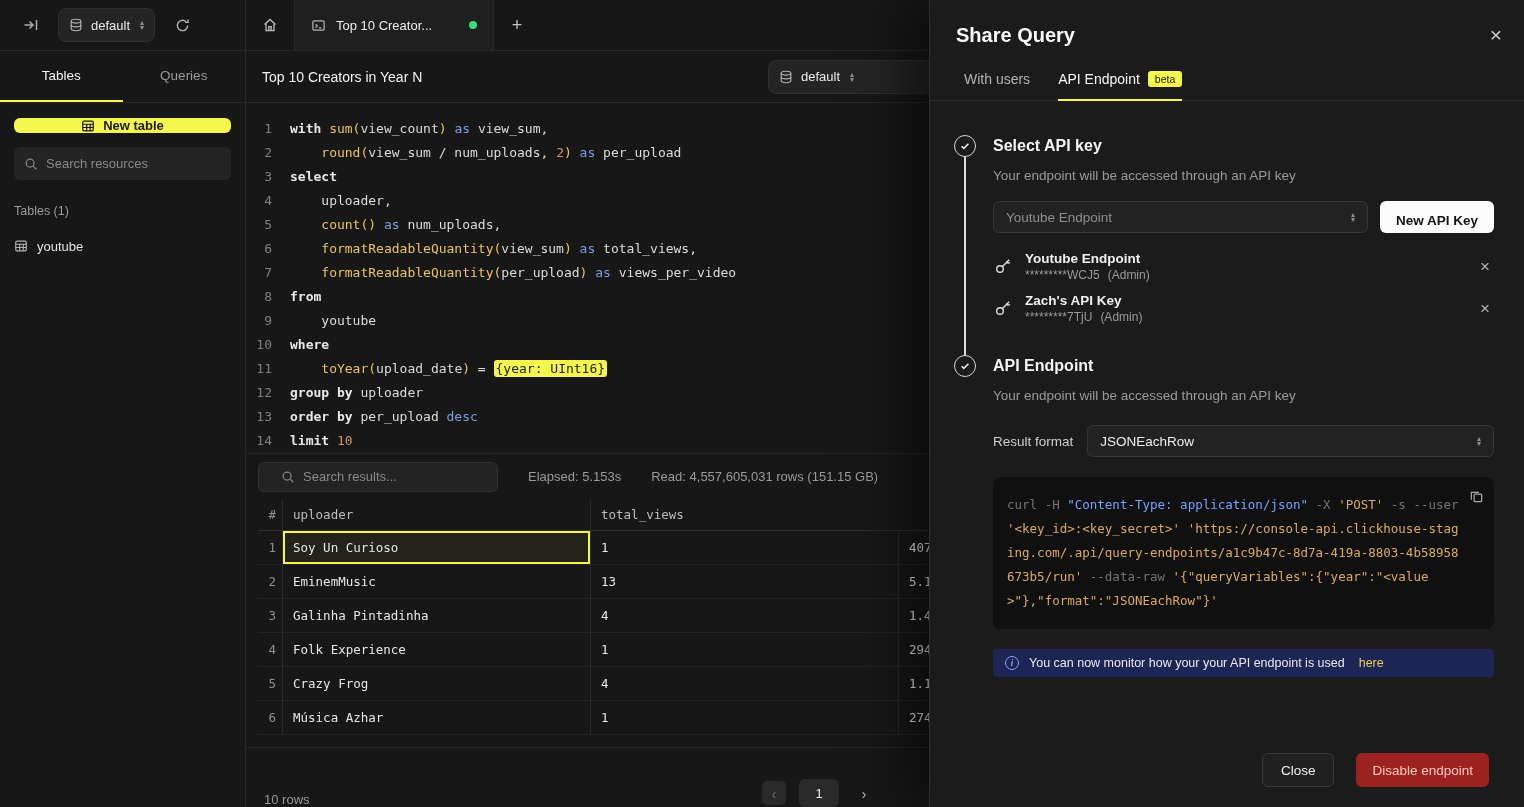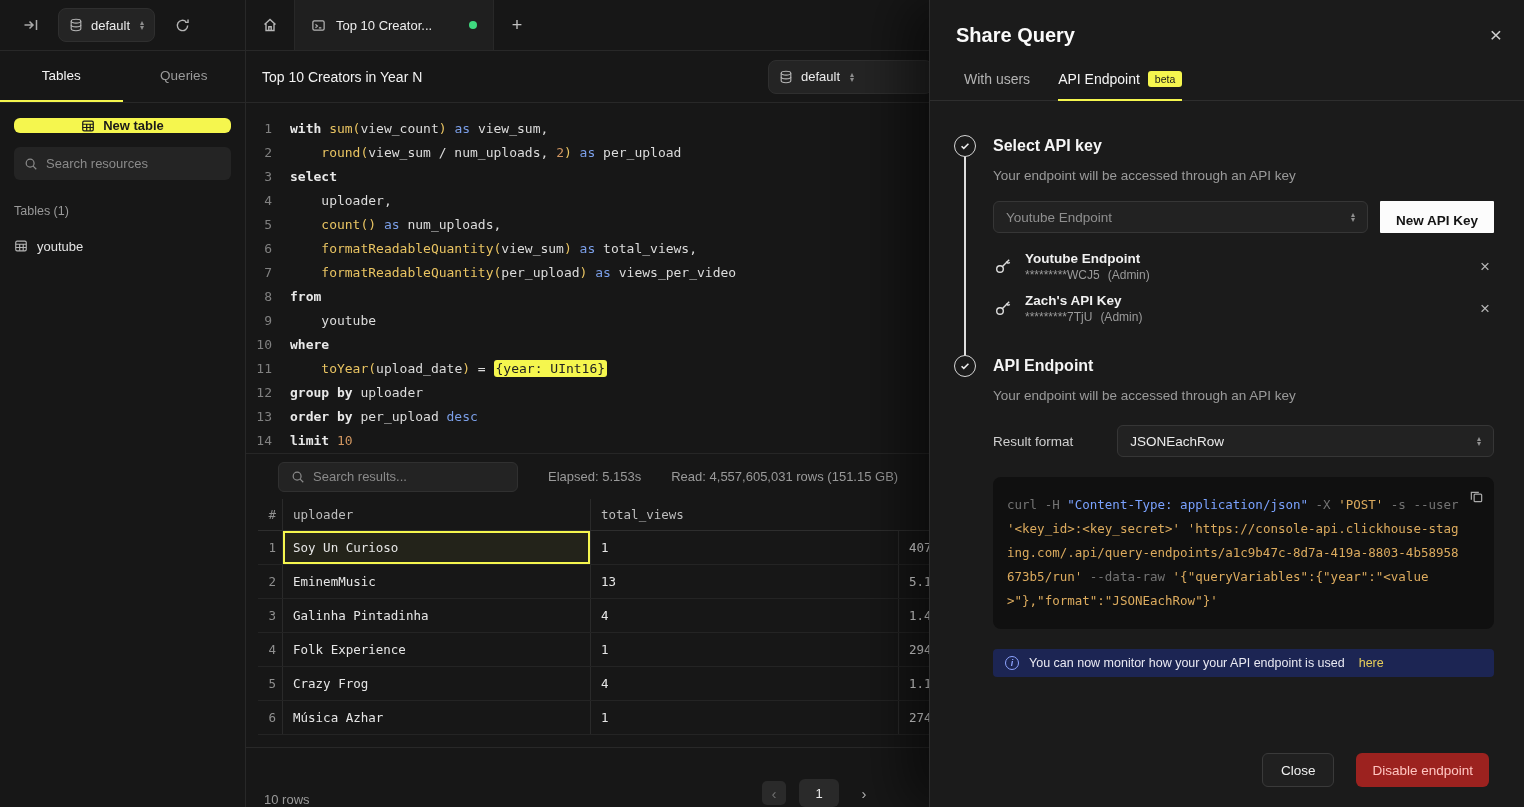--- a/index.html
+++ b/index.html
@@ -66,21 +66,21 @@
   .sql-code { white-space:pre; }
   .tk-k { color:#e8e8e8; font-weight:600; }
   .tk-a { color:#7b9fe8; }
   .tk-f { color:#e9c462; }
   .tk-n { color:#cf9560; }
   .tk-p { color:#dcdcdc; }
   .tk-v { background:#f5f64e; color:#222; border-radius:3px; padding:1px 2px; }
 
   
   .results-toolbar { height:46px; flex:none; border-top:1px solid #262626; display:flex; align-items:center; gap:30px; padding:0 12px; }
-  .results-search { width:240px; height:30px; background:#232323; border:1px solid #303030; border-radius:6px; display:flex; align-items:center; gap:8px; padding:0 12px;margin-left:20px; }
+  .results-search { width:240px; height:30px; background:#232323; border:1px solid #303030; border-radius:6px; display:flex; align-items:center; gap:8px; padding:0 22px; }
   .results-search input { background:transparent; border:none; outline:none; color:#d6d6d6; font:inherit; width:100%; }
   .results-search input::placeholder { color:#8a8a8a; }
   .stat { color:#9a9a9a; font-size:13px; }
 
   .rtable { margin-left:12px; font-size:12.5px; }
   .trow { display:grid; grid-template-columns:25px 308px 308px 1fr; border-bottom:1px solid #242424; }
   .trow.head { color:#bdbdbd; border-bottom:1px solid #2e2e2e; }
   .trow.head .tcell { height:31px; }
   .tcell { height:33px; display:flex; align-items:center; padding:0 10px; border-right:1px solid #2a2a2a; overflow:hidden; white-space:nowrap; }
   .tcell.idx { justify-content:flex-end; color:#8f8f8f; padding:0 6px; }
@@ -122,22 +122,22 @@
   .step-title { font-size:16px; font-weight:600; color:#f5f5f5; line-height:22px; }
   .step-sub { margin-top:10px; color:#9a9a9a; font-size:13.5px; line-height:18px; }
   .step1 .step-body { padding-bottom:26px; }
 
   .select-row { margin-top:16px; display:flex; gap:12px; }
   .select {
     flex:1; height:32px; background:#222; border:1px solid #363636; border-radius:6px;
     display:flex; align-items:center; padding:0 12px; color:#8f8f8f; font-size:13.5px;
   }
   .select .updown { margin-left:auto; }
-  .select.value { color:#ececec;margin-left:30px; }
-  .white-btn { background:#fcfcfc; color:#141414; border-radius:1px; height:32px; padding:12px 16px; font-size:13.5px; font-weight:600; flex:none; }
+  .select.value { color:#ececec; }
+  .white-btn { background:#fcfcfc; color:#141414; border-radius:6px; height:32px; padding:12px 16px; font-size:13.5px; font-weight:600; flex:none; }
 
   .key-list { margin-top:12px; }
   .key-row { display:flex; align-items:center; gap:12px; height:42px; padding-right:4px; }
   .key-info { min-width:0; }
   .key-name { color:#f0f0f0; font-weight:600; font-size:13.5px; }
   .key-secret { color:#9a9a9a; font-size:12px; margin-top:2px; }
   .key-secret .role { margin-left:8px; }
   .key-remove { margin-left:auto; color:#b5b5b5; font-size:17px; line-height:1; }
 
   .rf-row { margin-top:20px; display:flex; align-items:center; gap:14px; }

